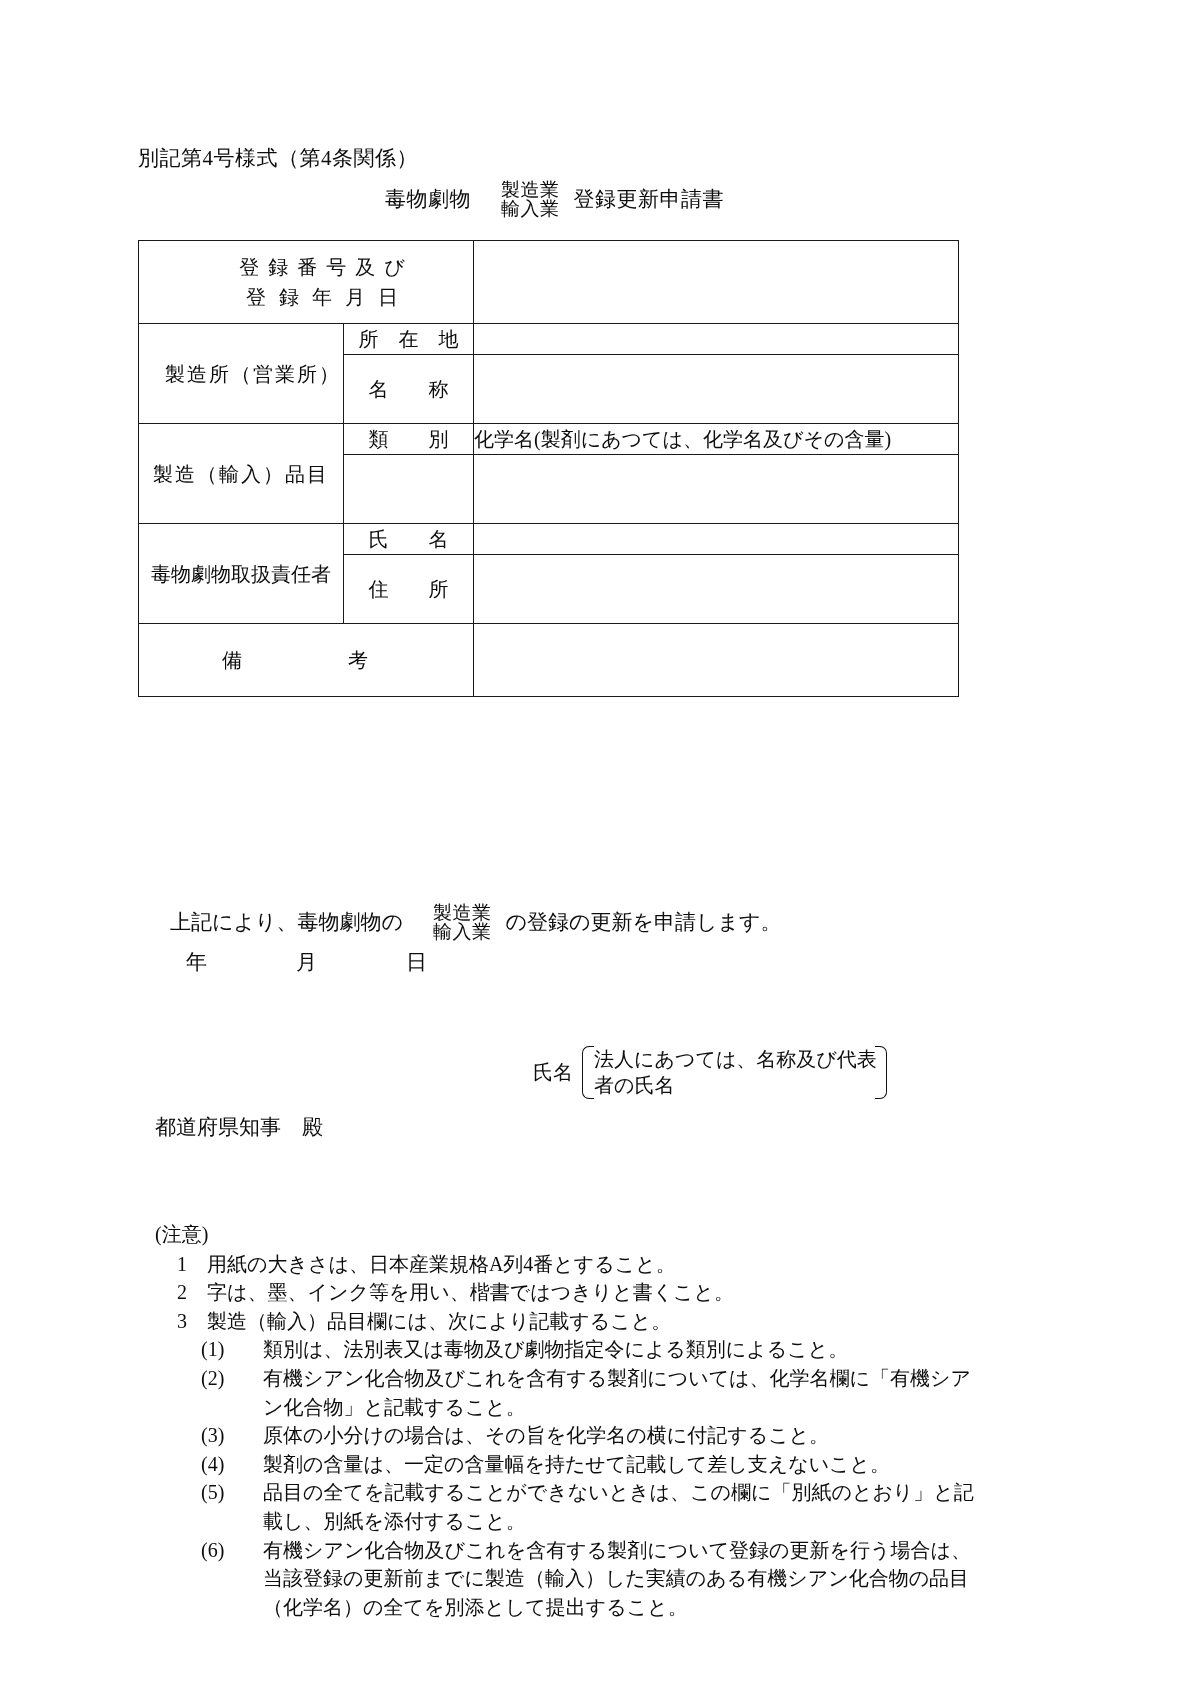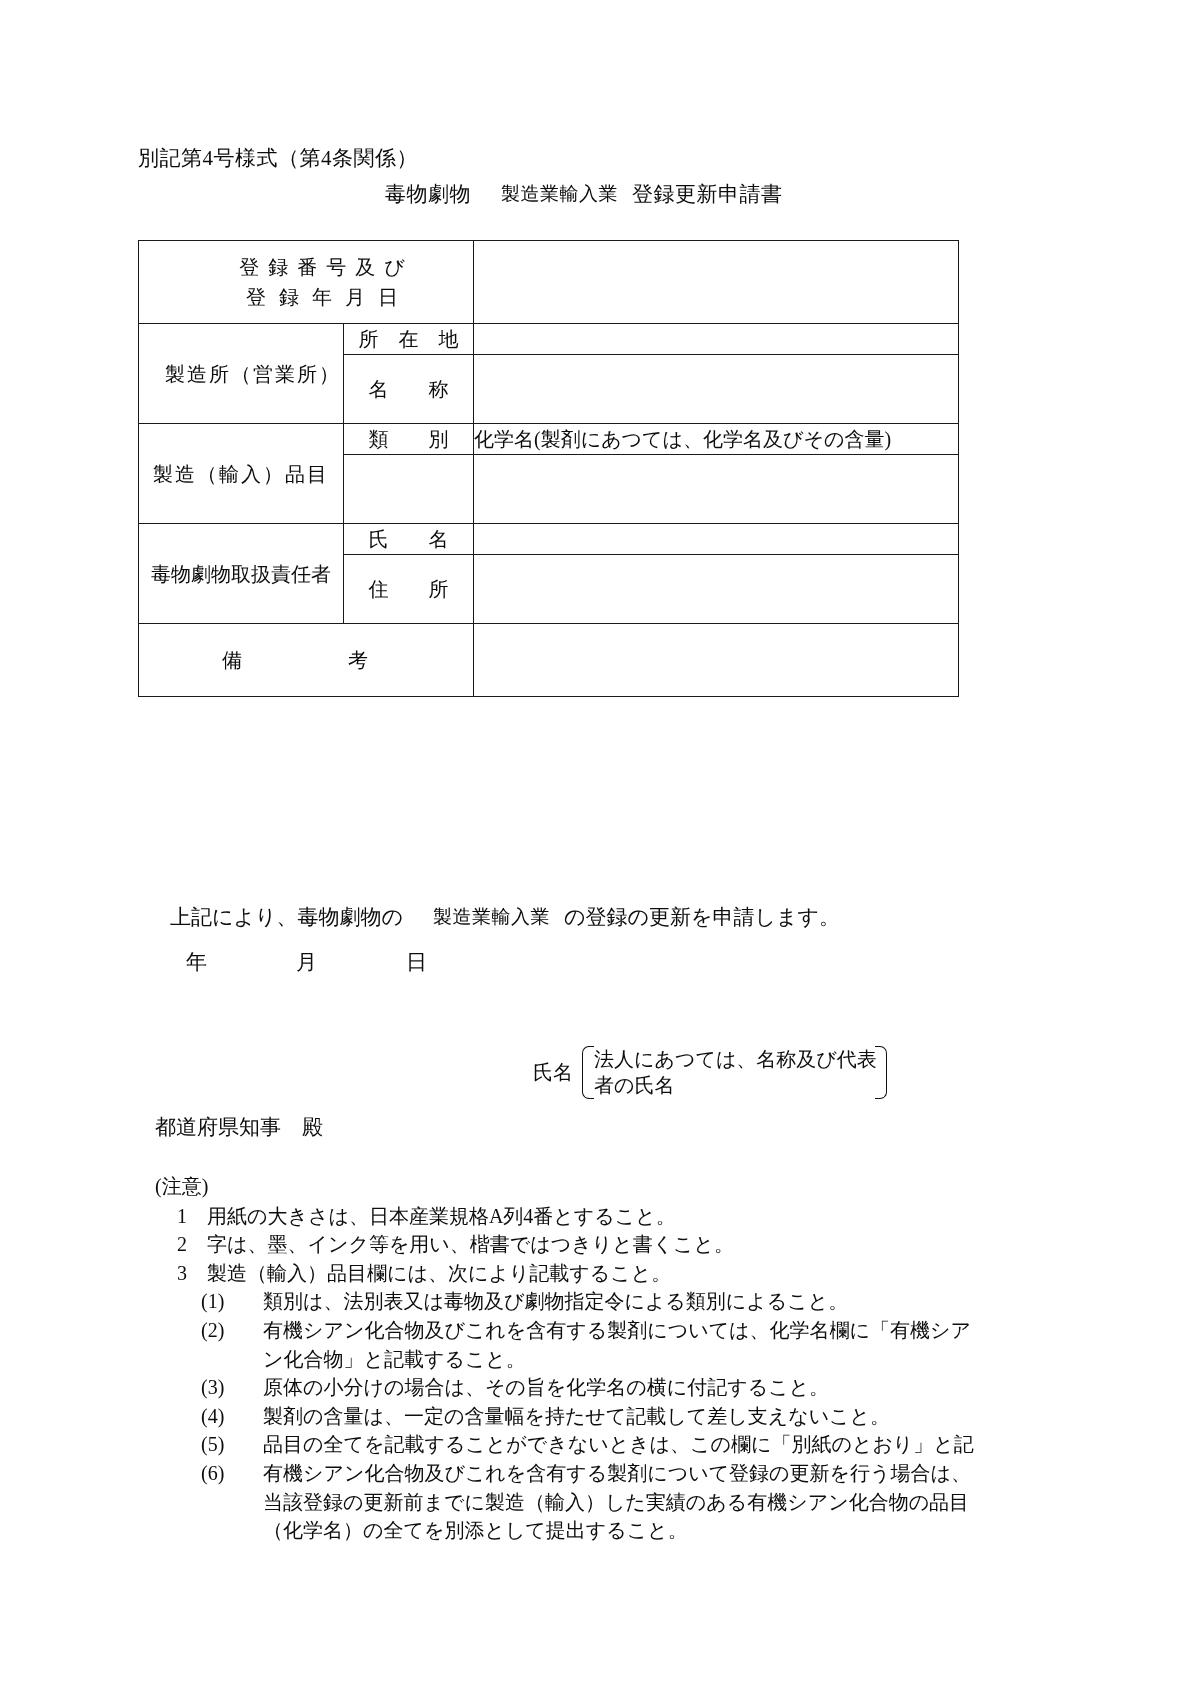--- a/index.html
+++ b/index.html
@@ -37,21 +37,21 @@
     left: 385px;
     top: 180px;
     display: flex;
     align-items: center;
     font-size: 21px;
     white-space: nowrap;
   }
   .doc-title .seg { letter-spacing: 0.5px; }
   .stack {
     display: inline-flex;
-    flex-direction: row;
+    flex-direction: column;
     justify-content: center;
     line-height: 1.02;
     font-size: 19px;
     margin: 0 14px;
     text-align: center;
   }
   .stack span { display: block; letter-spacing: 0.5px; }
   .gap-r { margin-right: 16px; }
 
   
@@ -161,21 +161,21 @@
 
   
   .notes {
     position: absolute;
     left: 155px;
     top: 1172px;
     width: 870px;
     font-size: 20px;
     line-height: 1.43;
   }
-  .notes-title { margin-bottom: 1px; }
+  .notes-title { margin-bottom: 1px; margin-top: 48px; }
   .note-item {
     display: flex;
     align-items: flex-start;
     margin-left: 22px;
   }
   .note-num {
     flex: 0 0 auto;
     width: 30px;
     text-align: left;
   }
@@ -349,20 +349,21 @@
       <span class="sub-num">(4)</span>
       <span class="sub-body">
         <span class="cont">製剤の含量は、一定の含量幅を持たせて記載して差し支えないこと。</span>
       </span>
     </div>
 
     <div class="sub-item">
       <span class="sub-num">(5)</span>
       <span class="sub-body">
         <span class="cont">品目の全てを記載することができないときは、この欄に「別紙のとおり」と記</span>
+        <span class="cont">載し、別紙を添付すること。</span>
       </span>
     </div>
 
     <div class="sub-item">
       <span class="sub-num">(6)</span>
       <span class="sub-body">
         <span class="cont">有機シアン化合物及びこれを含有する製剤について登録の更新を行う場合は、</span>
         <span class="cont">当該登録の更新前までに製造（輸入）した実績のある有機シアン化合物の品目</span>
         <span class="cont">（化学名）の全てを別添として提出すること。</span>
       </span>

